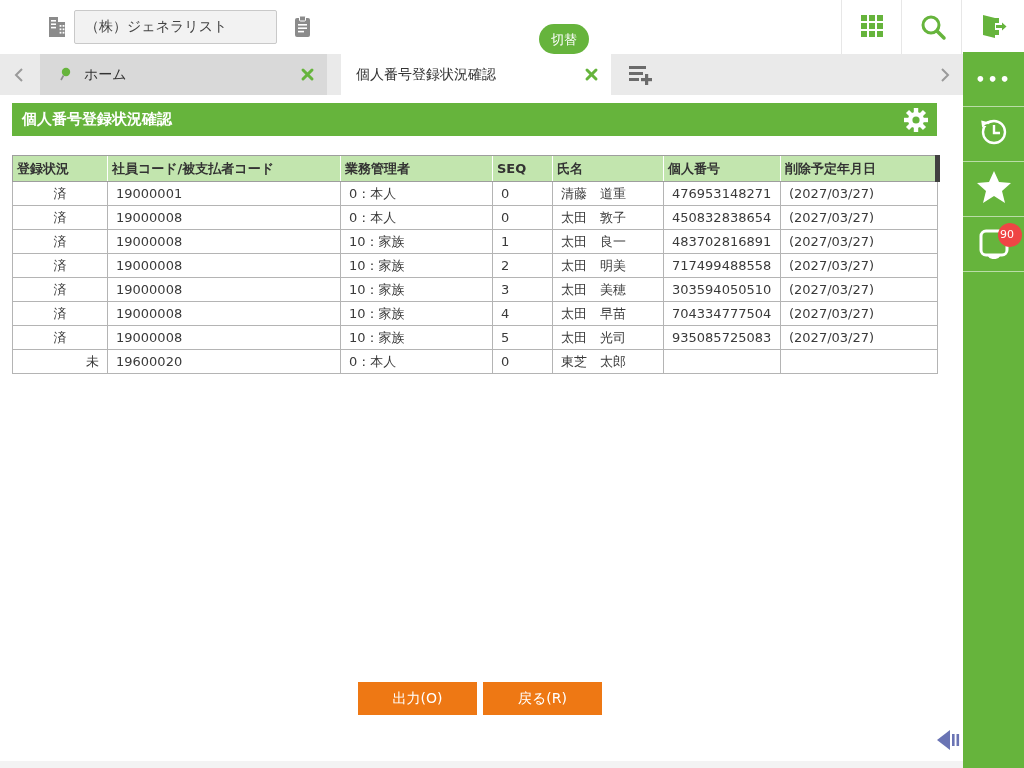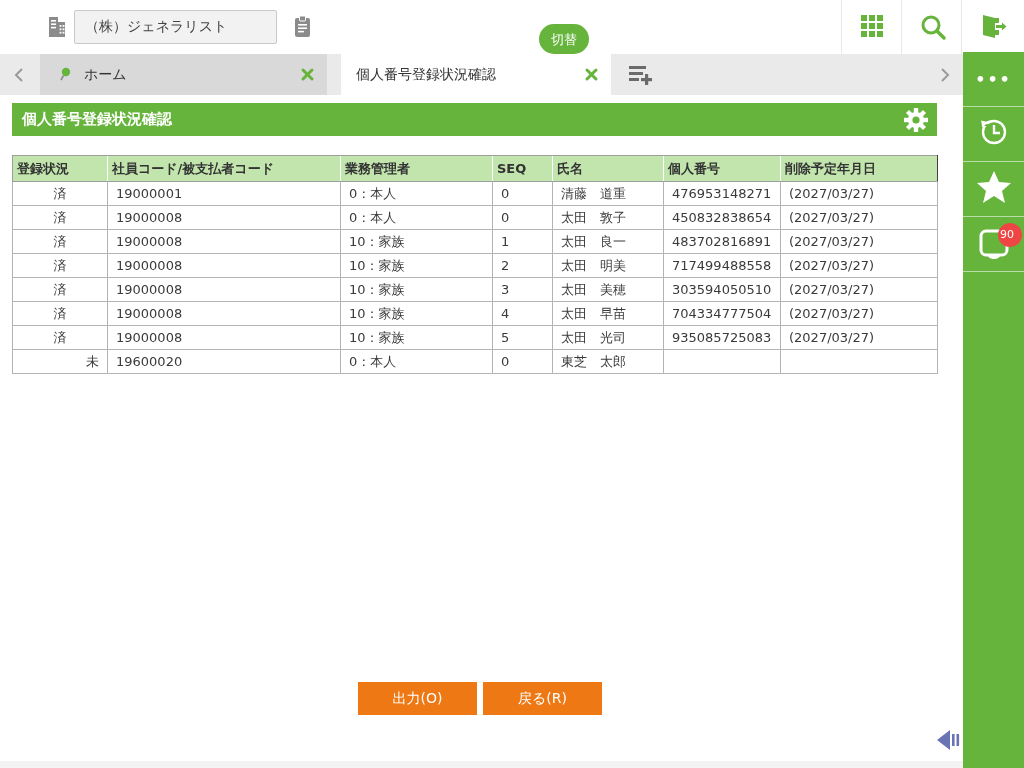--- a/index.html
+++ b/index.html
@@ -64,21 +64,21 @@
   table.grid{
     position:absolute;left:12px;top:60px;width:925px;border-collapse:collapse;table-layout:fixed;
     font-size:13px;
   }
   table.grid th{
     background:var(--header-green);height:26px;font-weight:bold;color:#333;text-align:left;
     border-top:1px solid #9e9e9e;border-bottom:1px solid #9e9e9e;border-left:1px solid #fff;
     padding:0 4px;overflow:hidden;white-space:nowrap;
   }
   table.grid th:first-child{border-left:1px solid #9e9e9e;}
-  table.grid th:last-child{border-right:1px solid #404040;}
+  table.grid th:last-child{border-right:5px solid #404040;}
   table.grid td{
     height:24px;border:1px solid #b4b4b4;padding:0 8px;background:#fff;color:#3a3a3a;
     overflow:hidden;white-space:nowrap;
   }
   td.center{text-align:center;}
   td.right{text-align:right;}
   .action-btn{
     position:absolute;top:587px;width:119px;height:33px;border:none;background:var(--orange);
     color:#fff;font-size:14px;font-family:inherit;cursor:pointer;
   }

